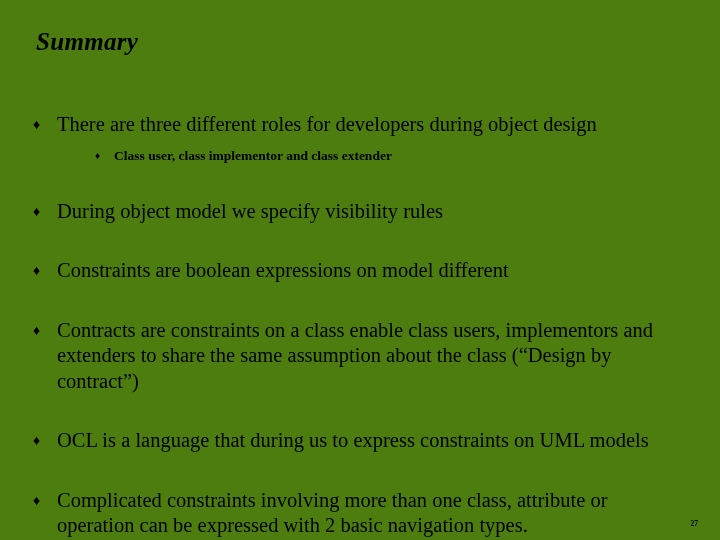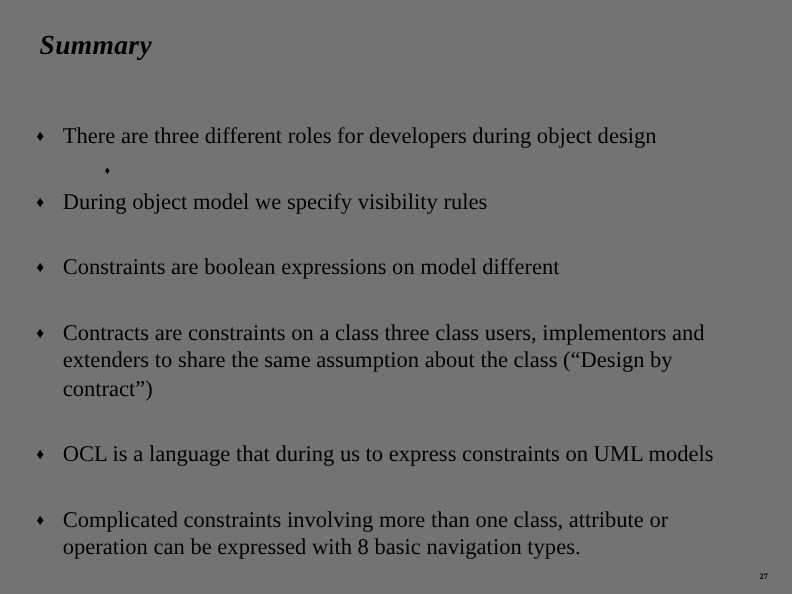--- a/index.html
+++ b/index.html
@@ -15,21 +15,21 @@
     color: #000000;
     overflow: hidden;
     position: relative;
   }
   .slide {
     position: absolute;
     left: 0;
     top: 0;
     width: 720px;
     height: 540px;
-    background: #737373;
+    background: #4d7c0f;
   }
   .slide-title {
     position: absolute;
     left: 36px;
     top: 28px;
     font-size: 25px;
     font-weight: bold;
     font-style: italic;
     letter-spacing: 0.3px;
     line-height: 1.1;
@@ -102,46 +102,47 @@
   <div class="slide-title">Summary</div>
 
   <ul class="body-list">
 
     <li class="bullet-item">
       <span class="marker">♦</span>
       <span class="btext">There are three different  roles for  developers during object design</span>
       <ul class="sub-list">
         <li class="sub-item">
           <span class="marker">♦</span>
+          <span>Class user, class implementor and class extender</span>
         </li>
       </ul>
     </li>
 
     <li class="bullet-item tight">
       <span class="marker">♦</span>
       <span class="btext">During object model we specify visibility rules</span>
     </li>
 
     <li class="bullet-item tight">
       <span class="marker">♦</span>
       <span class="btext">Constraints are boolean expressions on model different</span>
     </li>
 
     <li class="bullet-item tight">
       <span class="marker">♦</span>
-      <span class="btext">Contracts are constraints on a class three class users, implementors and extenders to share the same assumption about the class (“Design by contract”)</span>
+      <span class="btext">Contracts are constraints on a class enable class users, implementors and extenders to share the same assumption about the class (“Design by contract”)</span>
     </li>
 
     <li class="bullet-item tight">
       <span class="marker">♦</span>
       <span class="btext">OCL is a language that during us to express constraints on UML models</span>
     </li>
 
     <li class="bullet-item tight">
       <span class="marker">♦</span>
-      <span class="btext">Complicated constraints involving more than one class, attribute or operation can be expressed with 8 basic navigation types.</span>
+      <span class="btext">Complicated constraints involving more than one class, attribute or operation can be expressed with 2 basic navigation types.</span>
     </li>
 
   </ul>
 
   <div class="page-number">27</div>
 
 </div>
 
 </body></html>

